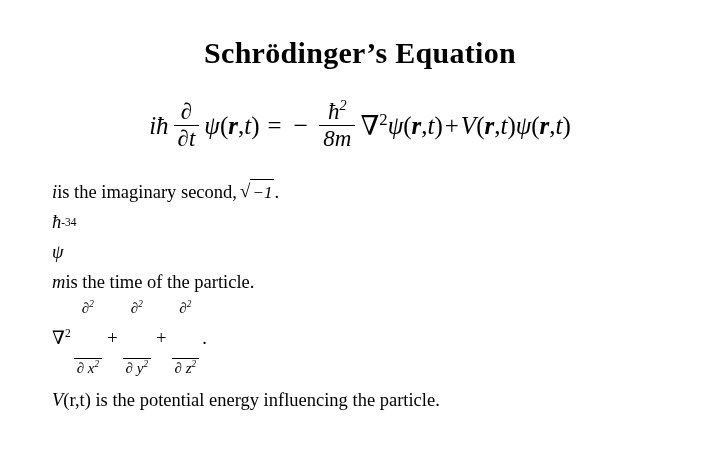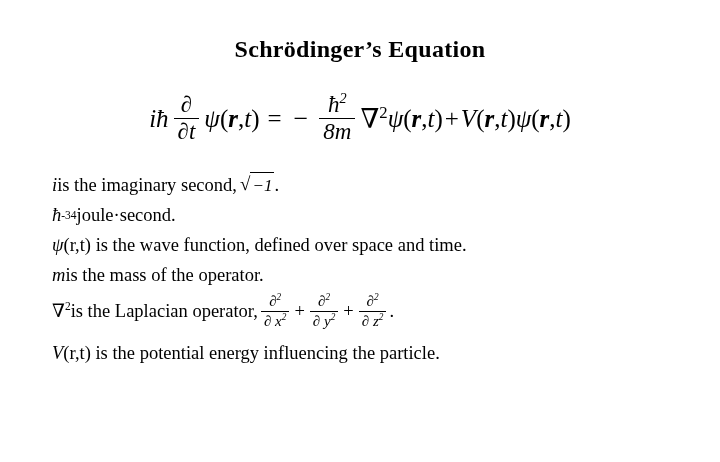--- a/index.html
+++ b/index.html
@@ -17,21 +17,21 @@
   .slide {
     position: relative;
     width: 720px;
     height: 462px;
     background: #ffffff;
   }
   .title {
     text-align: center;
     font-family: "Liberation Serif", "DejaVu Serif", serif;
     font-weight: bold;
-    font-size: 24px;
+    font-size: 30px;
     letter-spacing: 0.3px;
     margin-top: 36px;
   }
 
   
   .equation {
     margin-top: 30px;
     display: flex;
     justify-content: center;
     align-items: center;
@@ -99,21 +99,21 @@
   }
   .smallfrac {
     display: inline-flex;
     flex-direction: column;
     align-items: center;
     margin: 0 3px;
     font-size: 15px;
     line-height: 1.1;
   }
   .smallfrac .num { padding: 0 3px 1px 3px; font-style: italic; }
-  .smallfrac .den { border-top: 1.2px solid #000; padding: 1px 3px 0 3px; font-style: italic; }
+  .smallfrac .den { border-top: 1.2px solid #000; padding: 1px 3px 0 3px; font-style: italic; margin-top: 40px; }
   .plus { margin: 0 2px; }
   .supsm { font-size: 0.62em; vertical-align: super; line-height: 0; }
   .last-line { margin-top: 10px; }
 </style>
 </head>
 <body>
 
 <div class="slide">
 
   <div class="title">Schrödinger’s Equation</div>
@@ -162,36 +162,33 @@
       <span class="sqrt">
         <span class="radical">√</span>
         <span class="under ital">−1</span>
       </span>
       <span>.</span>
     </div>
 
     <div class="line">
       <span class="ital">ħ</span>
       <span class="supsm">-34</span>
-      <span> joule·second.</span>
-    </div>
-
-    <div class="line">
-      <span class="ital">ψ</span>
-      <span> (r,t) is the wave function, defined over space and time.</span>
+    </div>
+
+    <div class="line">
+      <span class="ital">ψ</span>
     </div>
 
     <div class="line">
       <span class="ital">m</span>
-      <span> is the mass of the operator.</span>
+      <span> is the time of the particle.</span>
     </div>
 
     <div class="line tall">
       <span><span>∇</span><span class="supsm">2</span></span>
-      <span> is the Laplacian operator, </span>
 
       <span class="smallfrac">
         <span class="num"><span>∂</span><span class="supsm">2</span></span>
         <span class="den"><span>∂ x</span><span class="supsm">2</span></span>
       </span>
       <span class="plus">+</span>
 
       <span class="smallfrac">
         <span class="num"><span>∂</span><span class="supsm">2</span></span>
         <span class="den"><span>∂ y</span><span class="supsm">2</span></span>

